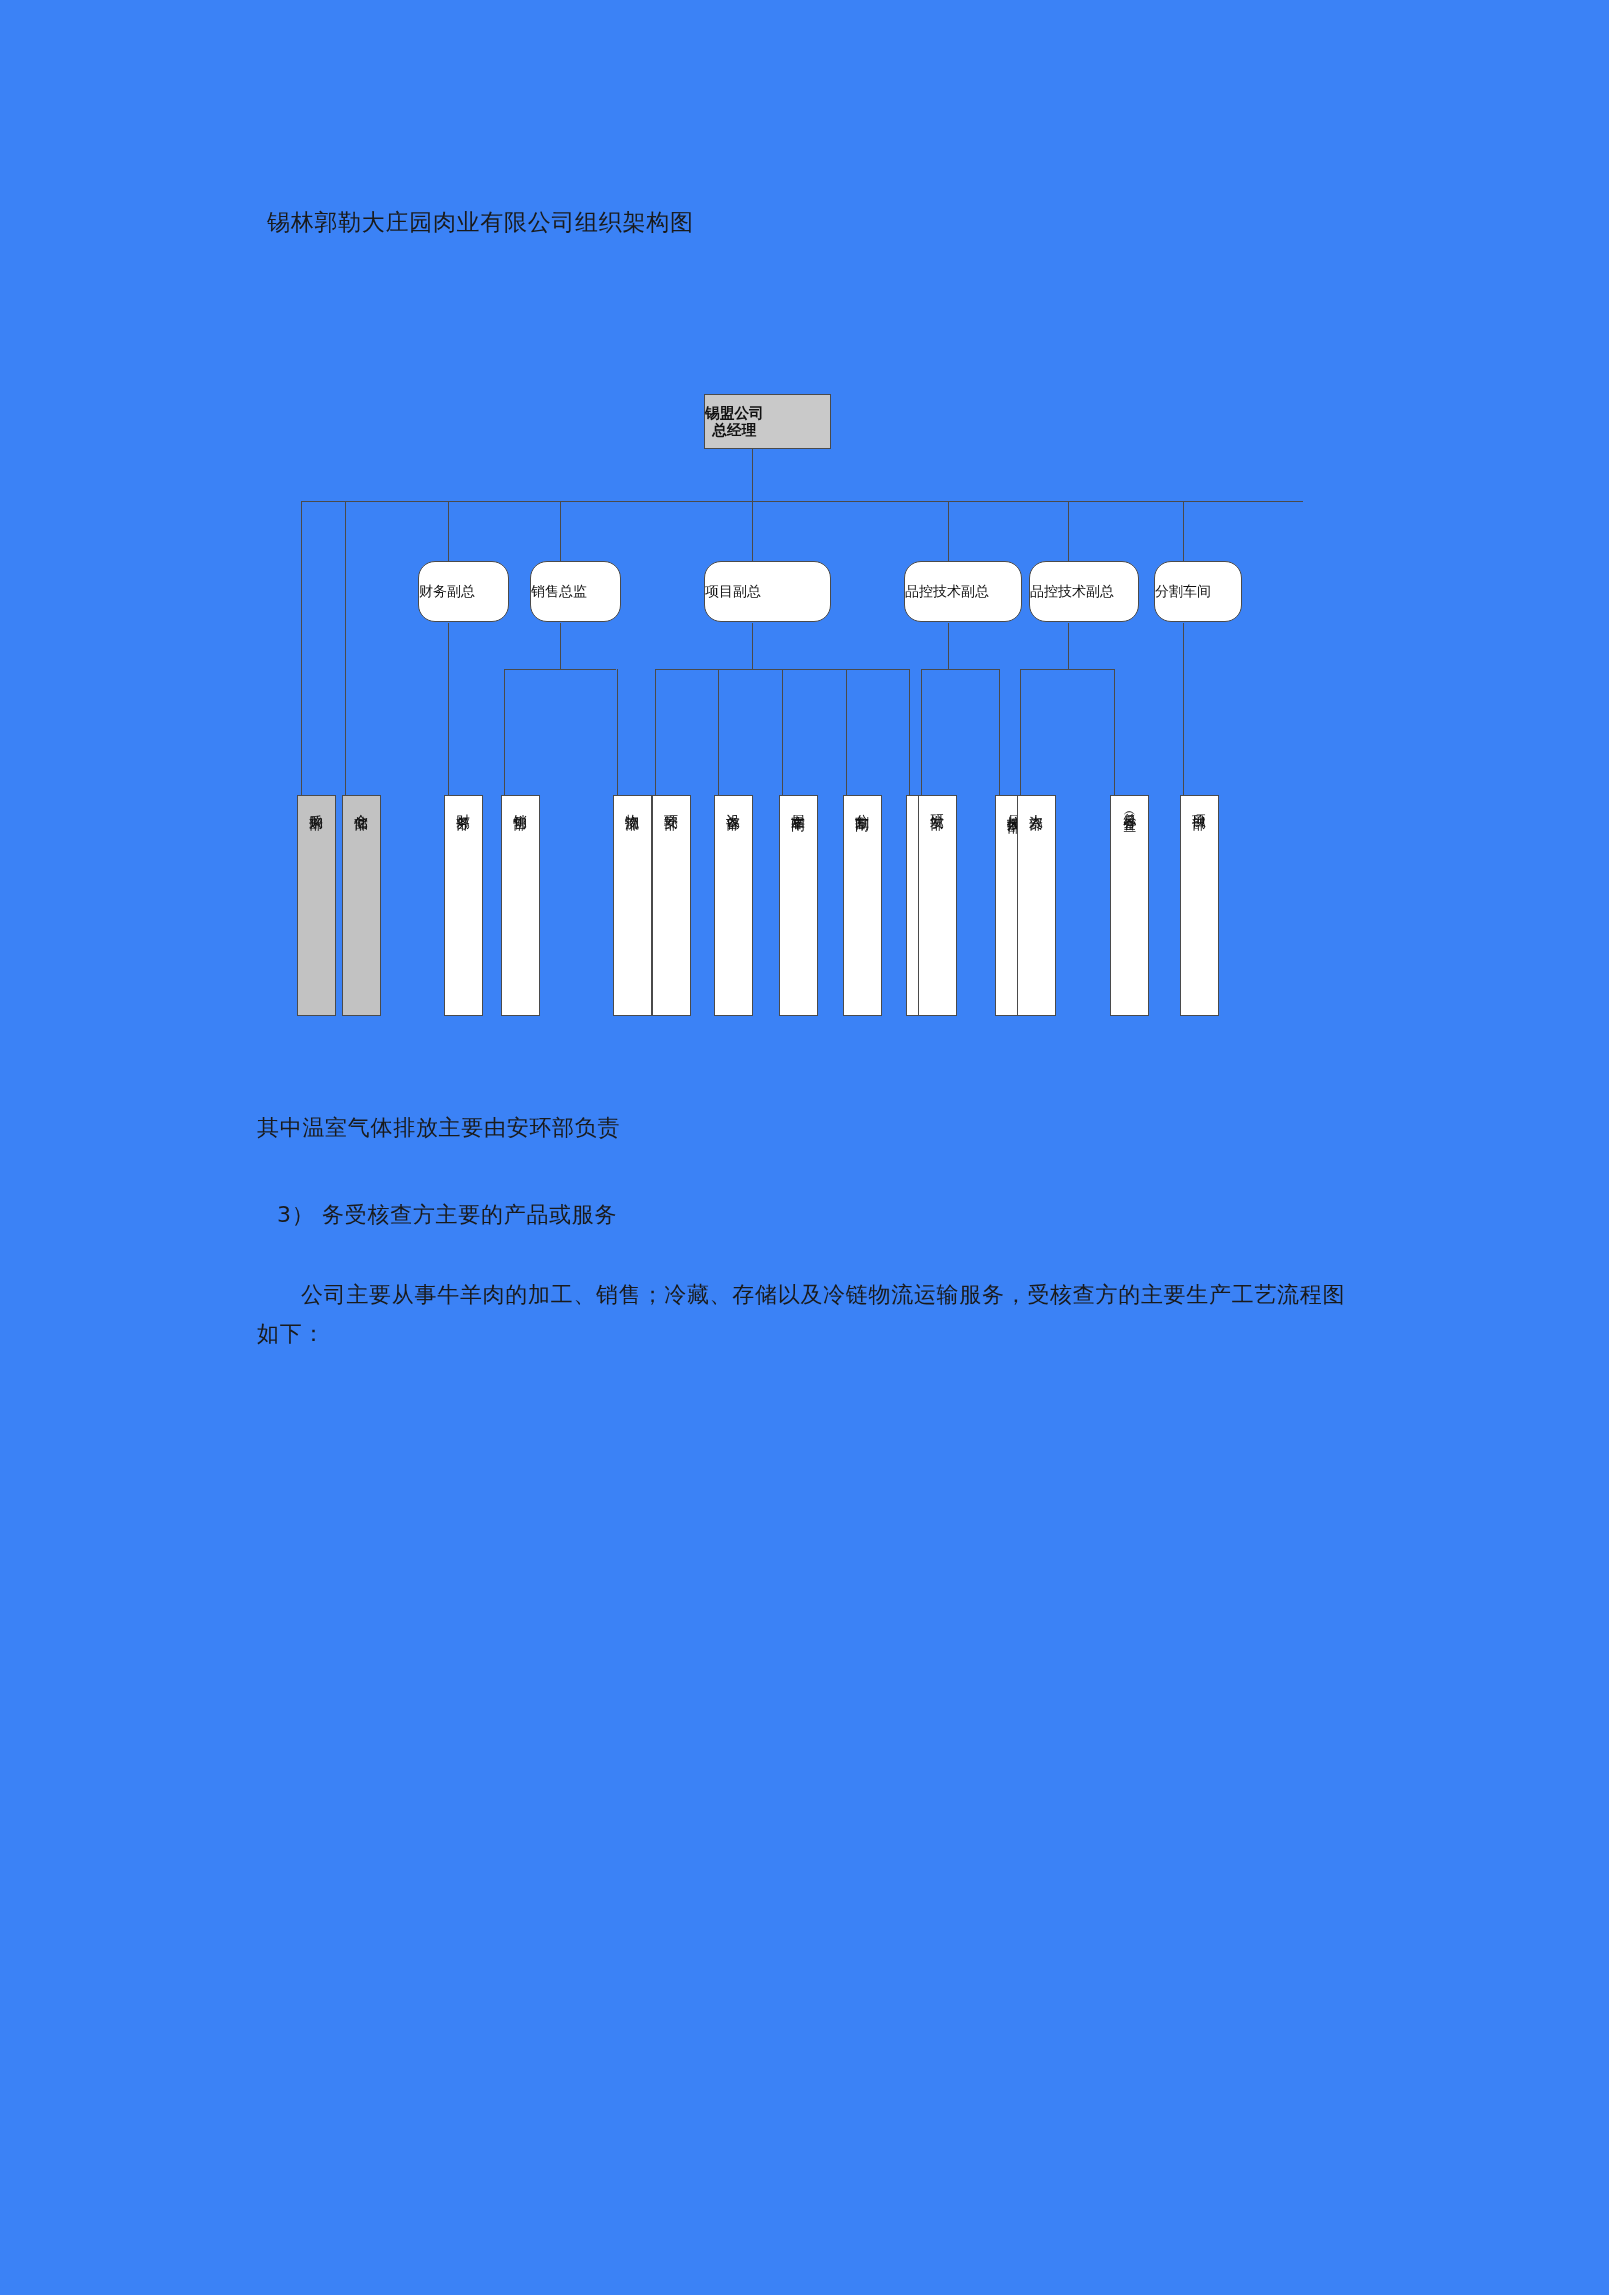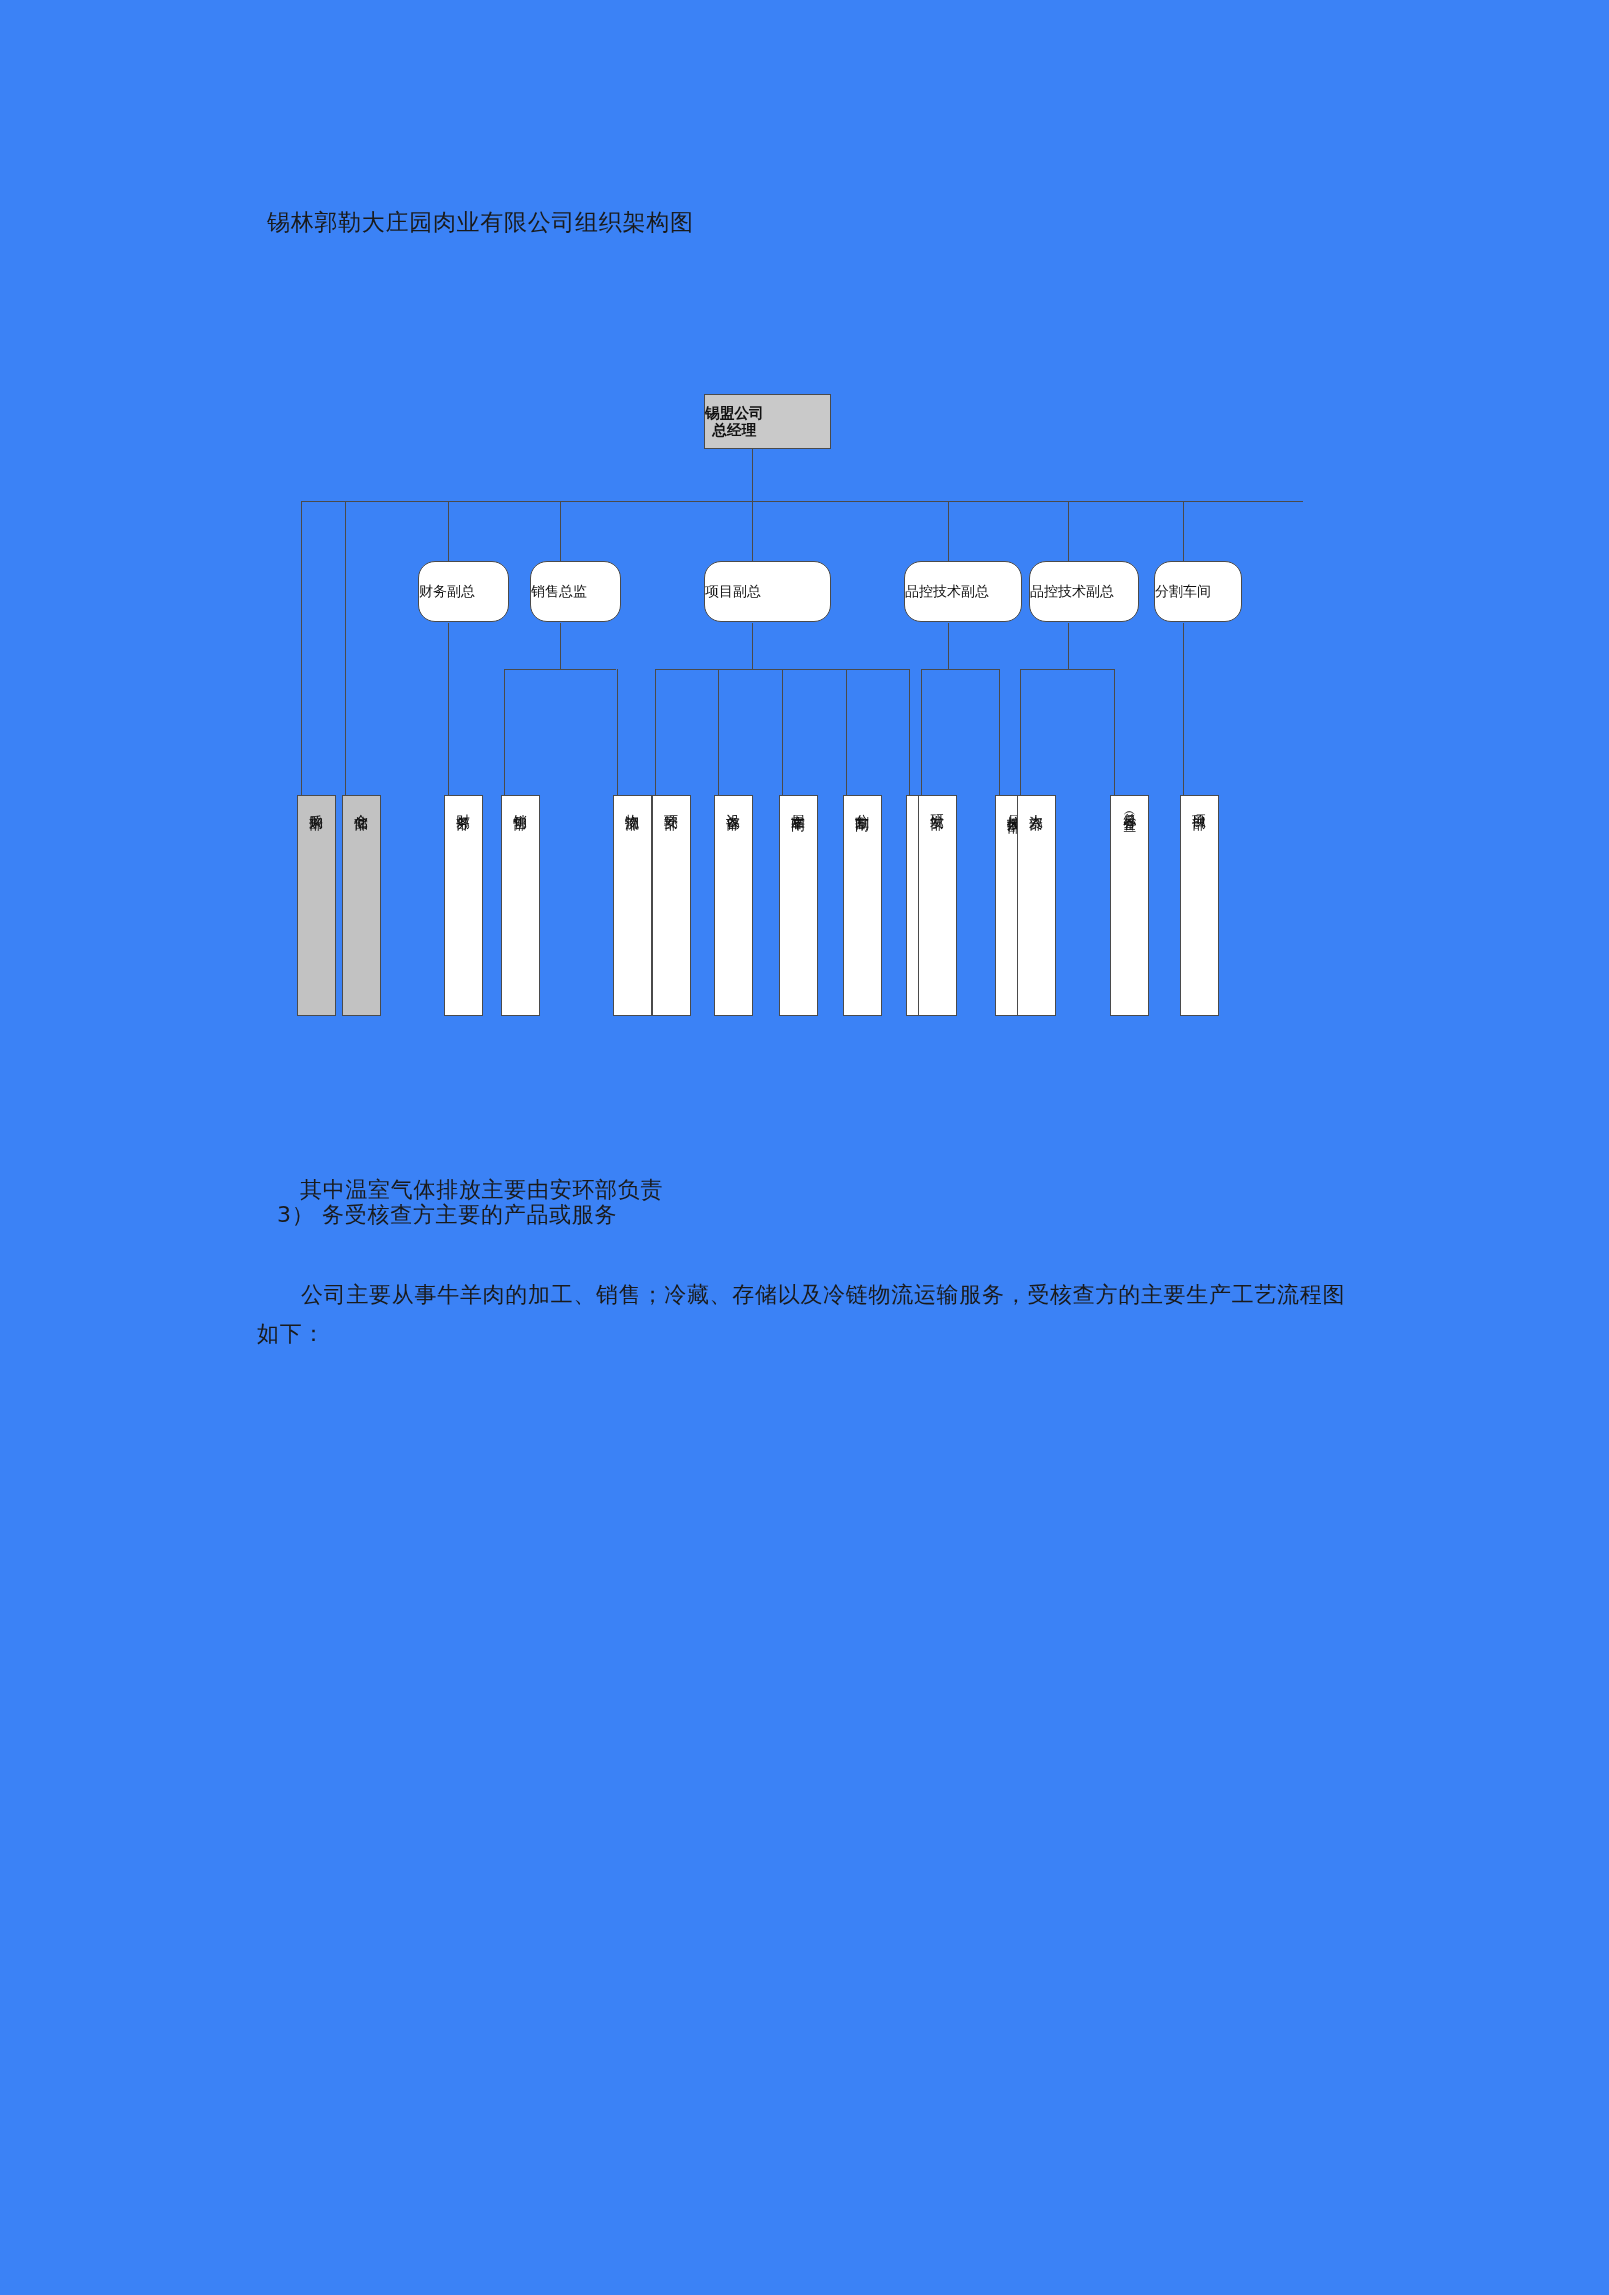--- a/index.html
+++ b/index.html
@@ -74,21 +74,21 @@
   .line.v { width: 1.3px; }
 
   
   .para {
     position: absolute;
     font-size: 22px;
     color: #1a1a1a;
     line-height: 1.75;
     letter-spacing: 0.7px;
   }
-  .p1 { left: 257px; top: 1171px; margin-left: 43px; }
+  .p1 { left: 257px; top: 1109px; }
   .p2 { left: 277px; top: 1196px; }
   .p3 { left: 257px; top: 1276px; width: 1096px; text-indent: 44px; }
 </style>
 </head>
 <body>
 
 <div class="page">
 
   <div class="doc-title">锡林郭勒大庄园肉业有限公司组织架构图</div>
 

